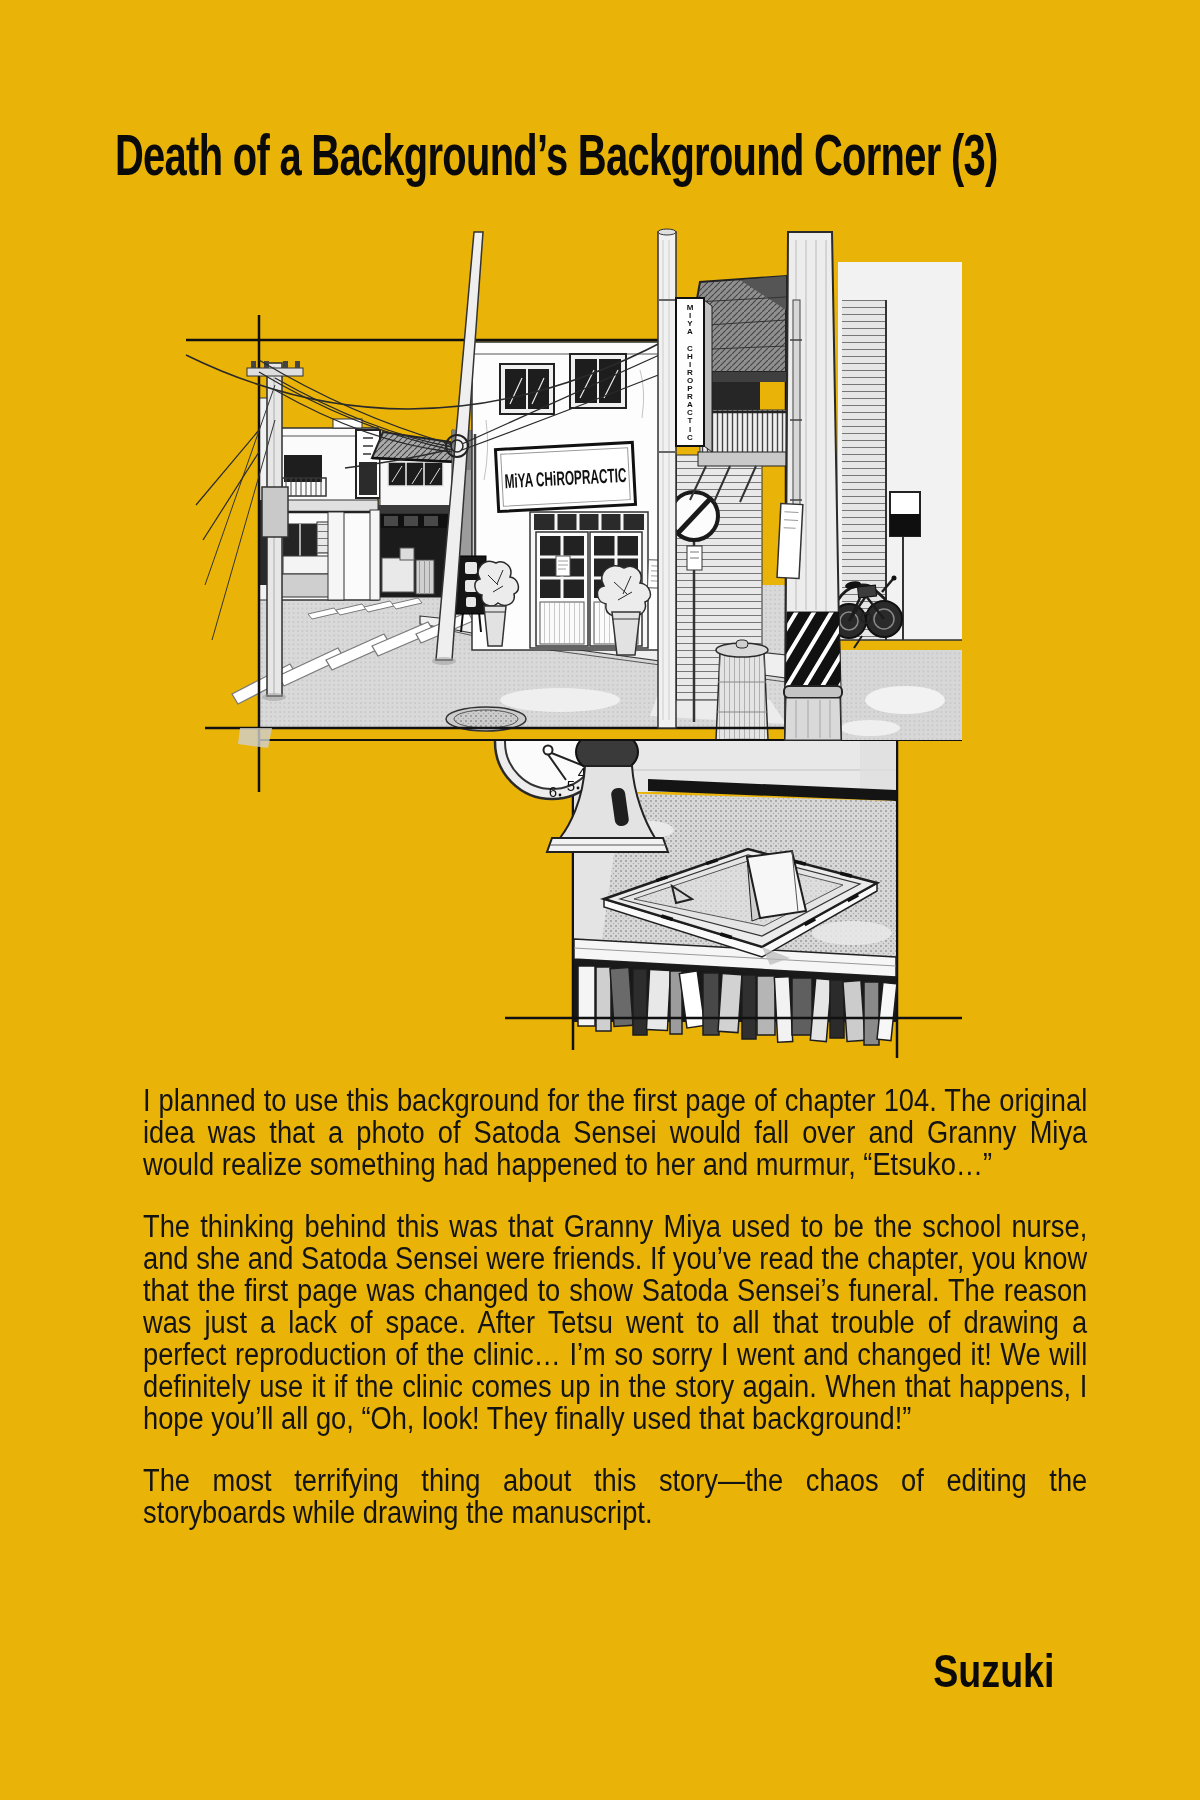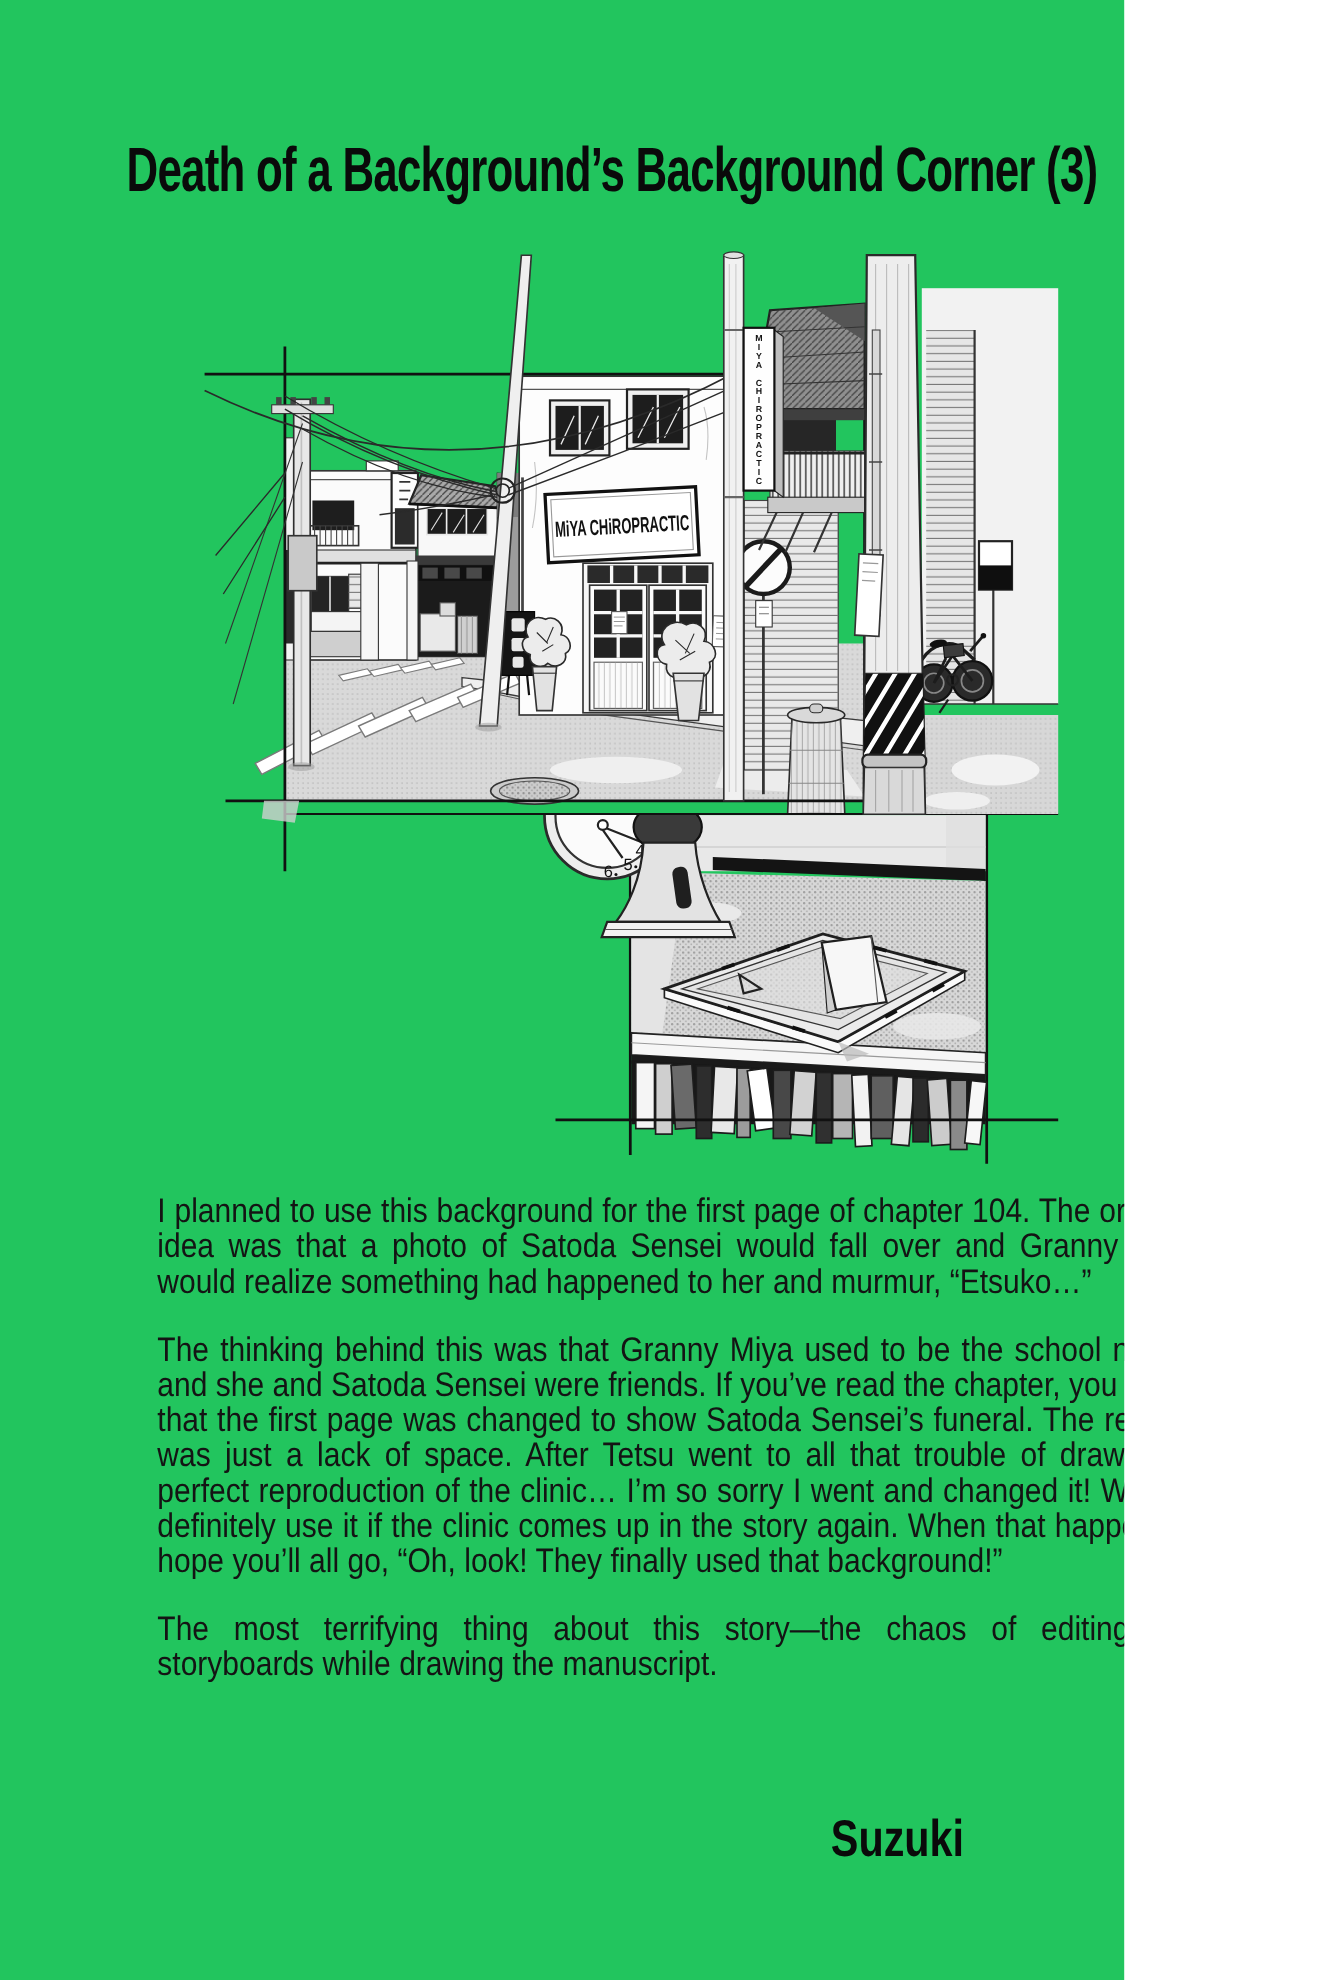--- a/index.html
+++ b/index.html
@@ -1,17 +1,17 @@
 <!DOCTYPE html>
 <html><head>
 <meta charset="utf-8">
 <style>
   html,body{margin:0;padding:0;background:#ffffff;}
   .page{
-    position:relative;width:1022px;height:1800px;background:#22c55e;
+    position:relative;width:1200px;height:1800px;background:#eab308;
     overflow:hidden;font-family:"Liberation Sans",sans-serif;color:#111;
   }
   .title{
     position:absolute;left:115px;top:122px;margin:0;
     font-size:57px;font-weight:bold;letter-spacing:-1px;white-space:nowrap;
     transform:scaleX(0.70);transform-origin:left top;color:#0a0a0a;
   }
   .bodytext{
     position:absolute;left:143px;top:1085px;width:1073px;
     font-size:31px;line-height:32px;text-align:justify;color:#141414;

